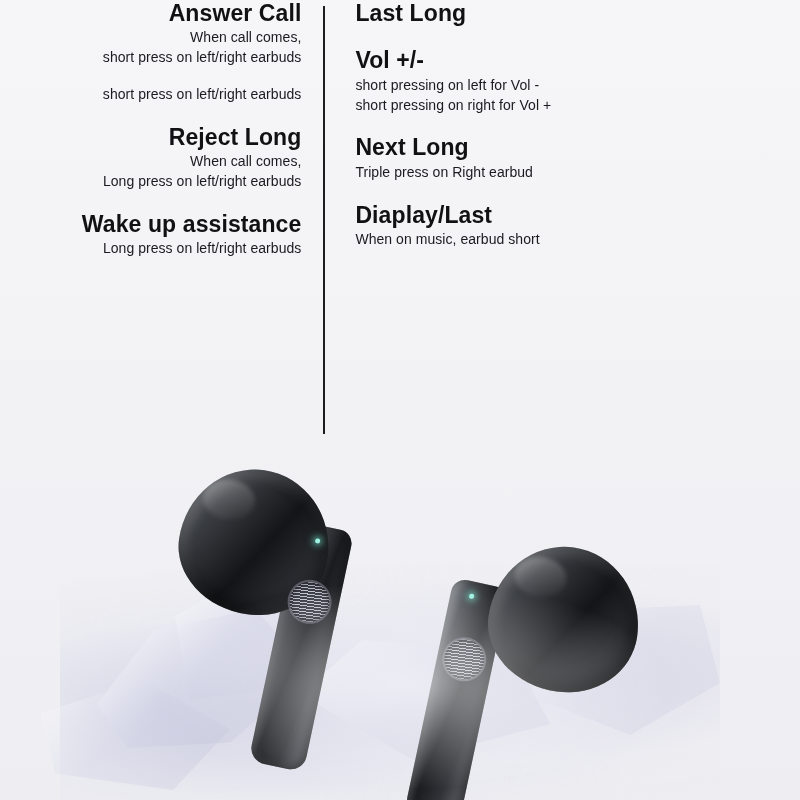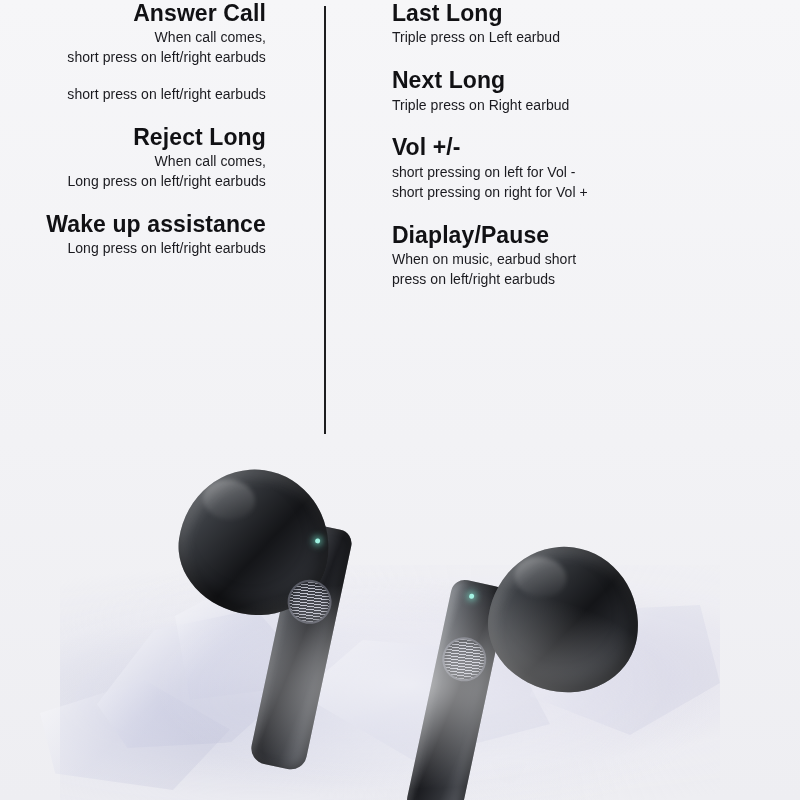--- a/index.html
+++ b/index.html
@@ -24,21 +24,20 @@
   }
 
   
   .features {
     position: absolute;
     top: 0;
     left: 0;
     width: 665px;
     height: 450px;
     display: flex;
-    gap: 36px;
   }
 
   .col {
     box-sizing: border-box;
     padding-top: 2px;
   }
 
   .col-left {
     width: 390px;
     text-align: right;
@@ -272,35 +271,33 @@
         <div class="item-title">Wake up assistance</div>
         <div class="item-line">Long press on left/right earbuds</div>
       </div>
     </div>
 
     <div class="divider"></div>
 
     <div class="col col-right">
       <div class="item">
         <div class="item-title">Last Long</div>
-        <div class="item-line">Triple press on Left earbud</div>
-      </div>
-      <div class="item">
-        <div class="item-title">Next Long</div>
-        <div class="item-line">Triple press on Right earbud</div>
       </div>
       <div class="item">
         <div class="item-title">Vol +/-</div>
         <div class="item-line">short pressing on left for Vol -</div>
         <div class="item-line">short pressing on right for Vol +</div>
       </div>
       <div class="item">
-        <div class="item-title">Diaplay/Pause</div>
+        <div class="item-title">Next Long</div>
+        <div class="item-line">Triple press on Right earbud</div>
+      </div>
+      <div class="item">
+        <div class="item-title">Diaplay/Last</div>
         <div class="item-line">When on music, earbud short</div>
-        <div class="item-line">press on left/right earbuds</div>
       </div>
     </div>
 
   </div>
 
   <div class="product-area">
     <div class="crystal"></div>
     <div class="shard s1"></div>
     <div class="shard s2"></div>
     <div class="shard s3"></div>

